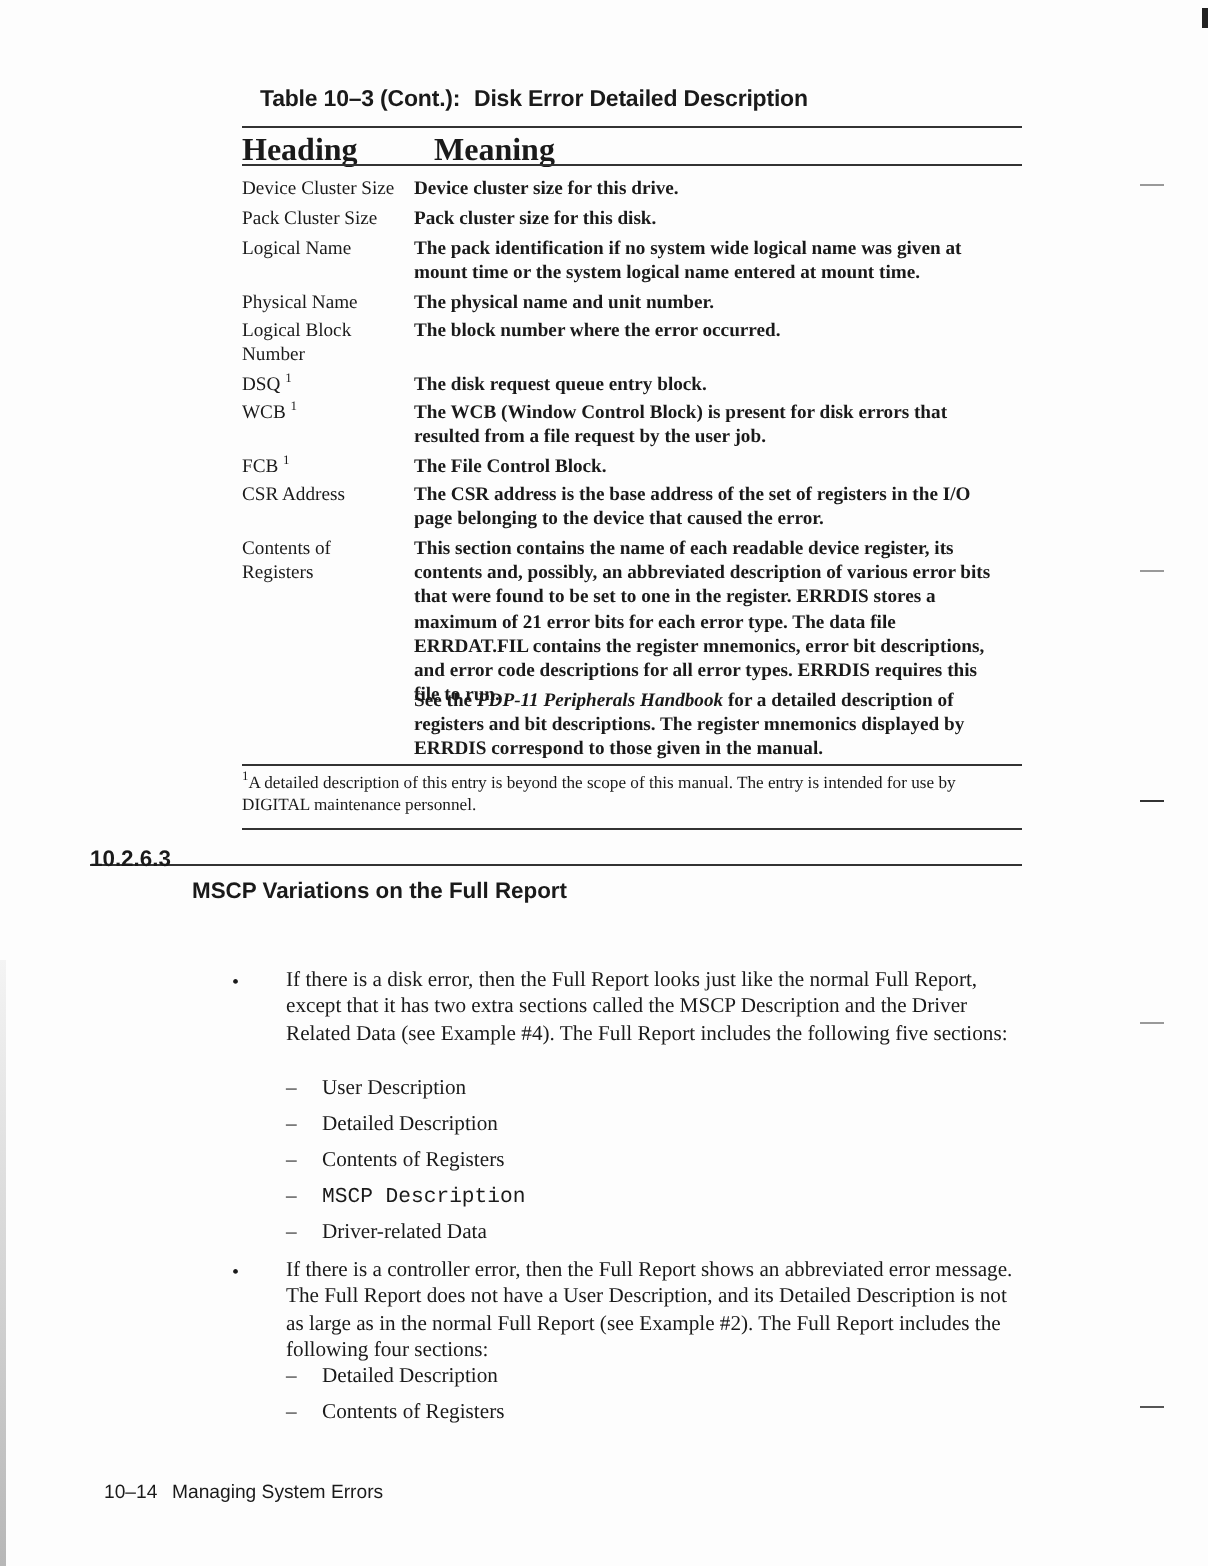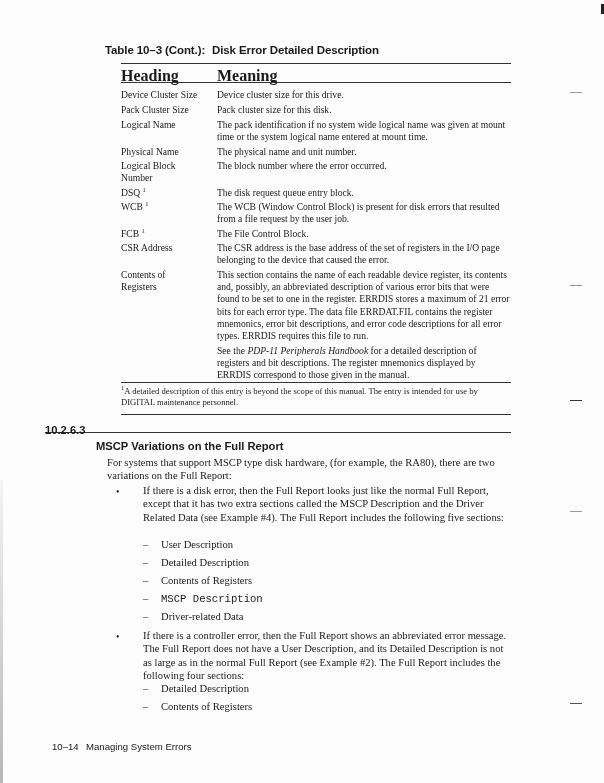--- a/index.html
+++ b/index.html
@@ -1,30 +1,30 @@
 <!DOCTYPE html>
 <html><head>
 <meta charset="utf-8">
 <style>
   html, body { margin: 0; padding: 0; background: #ffffff; }
   body { width: 604px; height: 783px; position: relative; overflow: hidden; color: #1a1a1a; }
   .page { position: absolute; left: 0; top: 0; width: 604px; height: 783px; background: #fdfdfd; }
   .serif { font-family: "Liberation Serif", "DejaVu Serif", serif; }
   .sans { font-family: "Liberation Sans", "DejaVu Sans", sans-serif; }
 
-  .table-title { position: absolute; left: 105px; top: 44px; font-size: 11.5px; font-weight: bold; letter-spacing: -0.1px; }
+  .table-title { position: absolute; left: 130px; top: 44px; font-size: 11.5px; font-weight: bold; letter-spacing: -0.1px; }
   .table-title .label { display: inline-block; width: 107px; }
 
   .rule { position: absolute; background: #333; height: 1px; }
 
   .th { position: absolute; top: 67px; font-size: 16px; font-weight: bold; }
 
   .row { position: absolute; left: 121px; width: 390px; font-size: 9.6px; line-height: 12.2px; }
   .row .h { position: absolute; left: 0; width: 94px; }
-  .row .m { position: absolute; left: 96px; width: 294px; }
+  .row .m { position: absolute; left: 86px; width: 294px; font-weight: bold; }
   sup { font-size: 6.5px; vertical-align: 4px; line-height: 0; }
 
   .footnote { position: absolute; left: 121px; top: 386px; width: 390px; font-size: 8.6px; line-height: 10.6px; }
 
   .sec-num { position: absolute; left: 45px; top: 424px; font-size: 11.2px; font-weight: bold; }
   .sec-title { position: absolute; left: 96px; top: 440px; font-size: 11.2px; font-weight: bold; }
 
   .body-text { position: absolute; left: 107px; width: 405px; font-size: 10.6px; line-height: 13.3px; }
   .bullet { position: absolute; left: 116px; font-size: 10px; }
   .bullet-text { position: absolute; left: 143px; width: 370px; font-size: 10.6px; line-height: 13.3px; }
@@ -100,21 +100,20 @@
   </div>
 
   <div class="rule" style="left:121px; top:382px; width:390px;"></div>
   <div class="footnote serif"><sup>1</sup><span>A detailed description of this entry is beyond the scope of this manual. The entry is intended for use by DIGITAL maintenance personnel.</span></div>
   <div class="rule" style="left:121px; top:414px; width:390px;"></div>
 
   <div class="rule" style="left:45px; top:432px; width:466px;"></div>
   <div class="sec-num sans">10.2.6.3</div>
   <div class="sec-title sans">MSCP Variations on the Full Report</div>
 
-  <div class="body-text serif" style="top:456px;">For systems that support MSCP type disk hardware, (for example, the RA80), there are two variations on the Full Report:</div>
 
   <div class="bullet serif" style="top:486px;">•</div>
   <div class="bullet-text serif" style="top:484px;">If there is a disk error, then the Full Report looks just like the normal Full Report, except that it has two extra sections called the MSCP Description and the Driver Related Data (see Example #4). The Full Report includes the following five sections:</div>
 
   <div class="dash serif" style="top:539px;">–</div>
   <div class="dash-text serif" style="top:539px;">User Description</div>
   <div class="dash serif" style="top:557px;">–</div>
   <div class="dash-text serif" style="top:557px;">Detailed Description</div>
   <div class="dash serif" style="top:575px;">–</div>
   <div class="dash-text serif" style="top:575px;">Contents of Registers</div>

